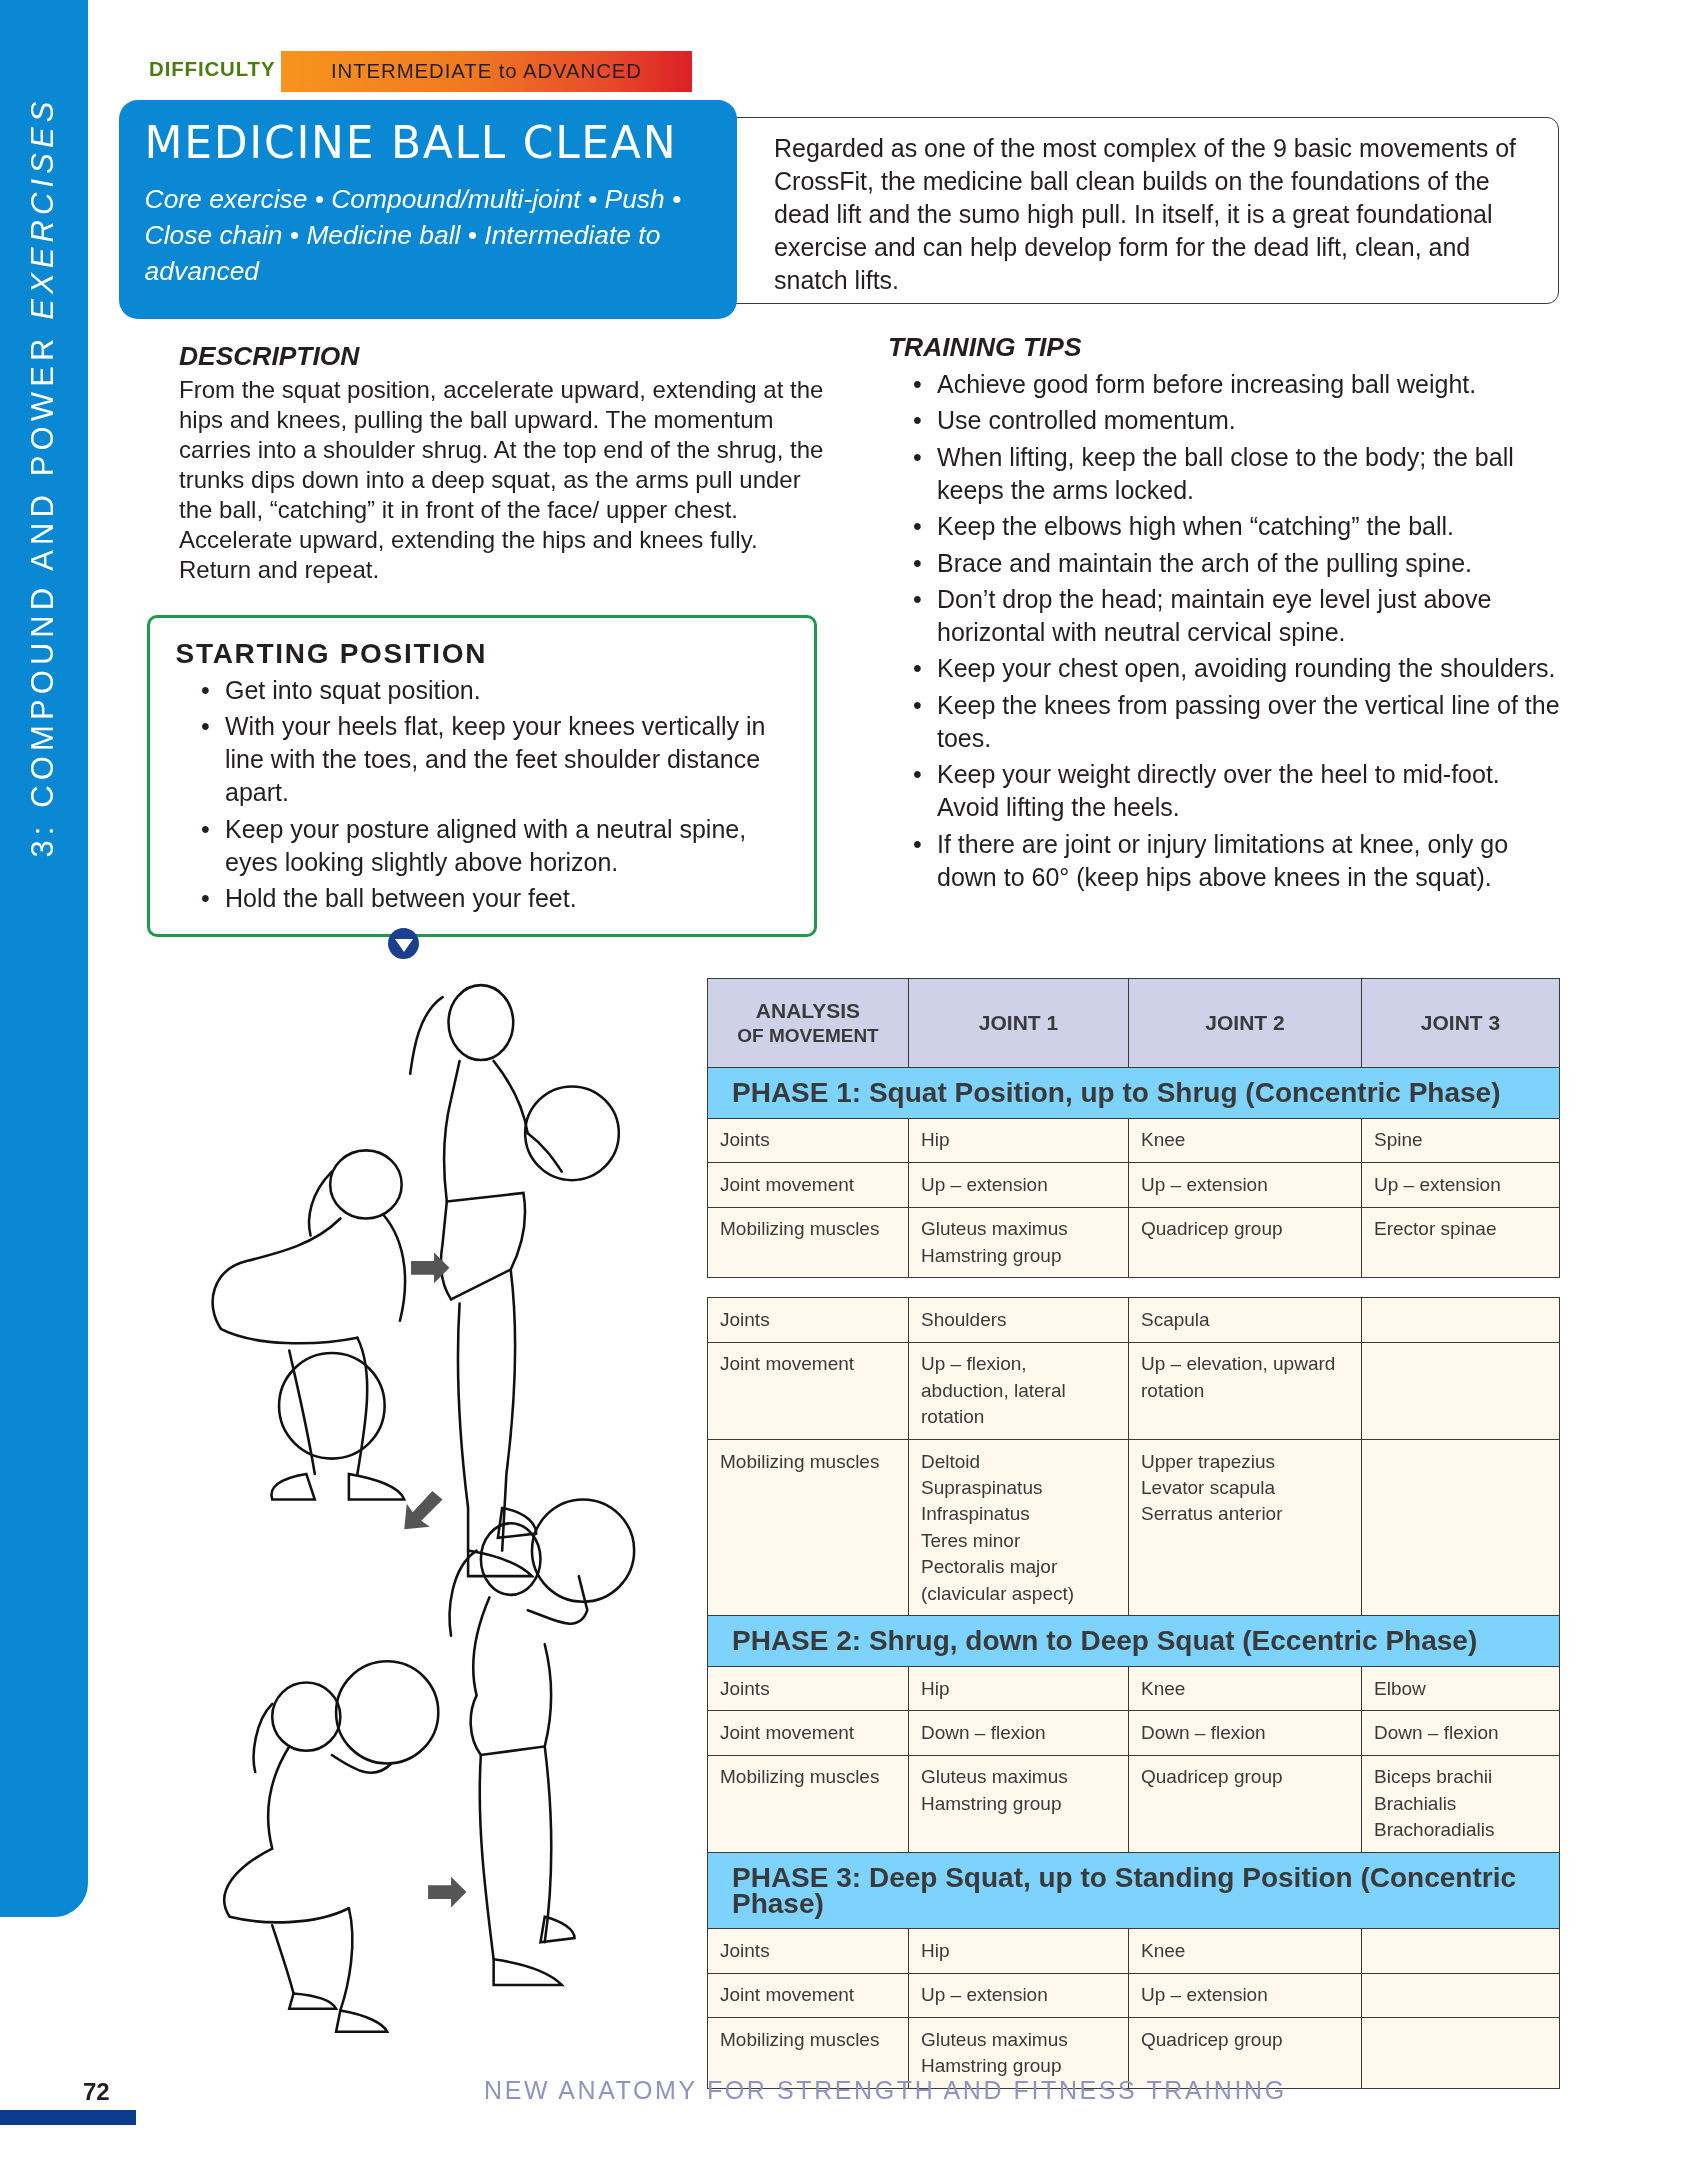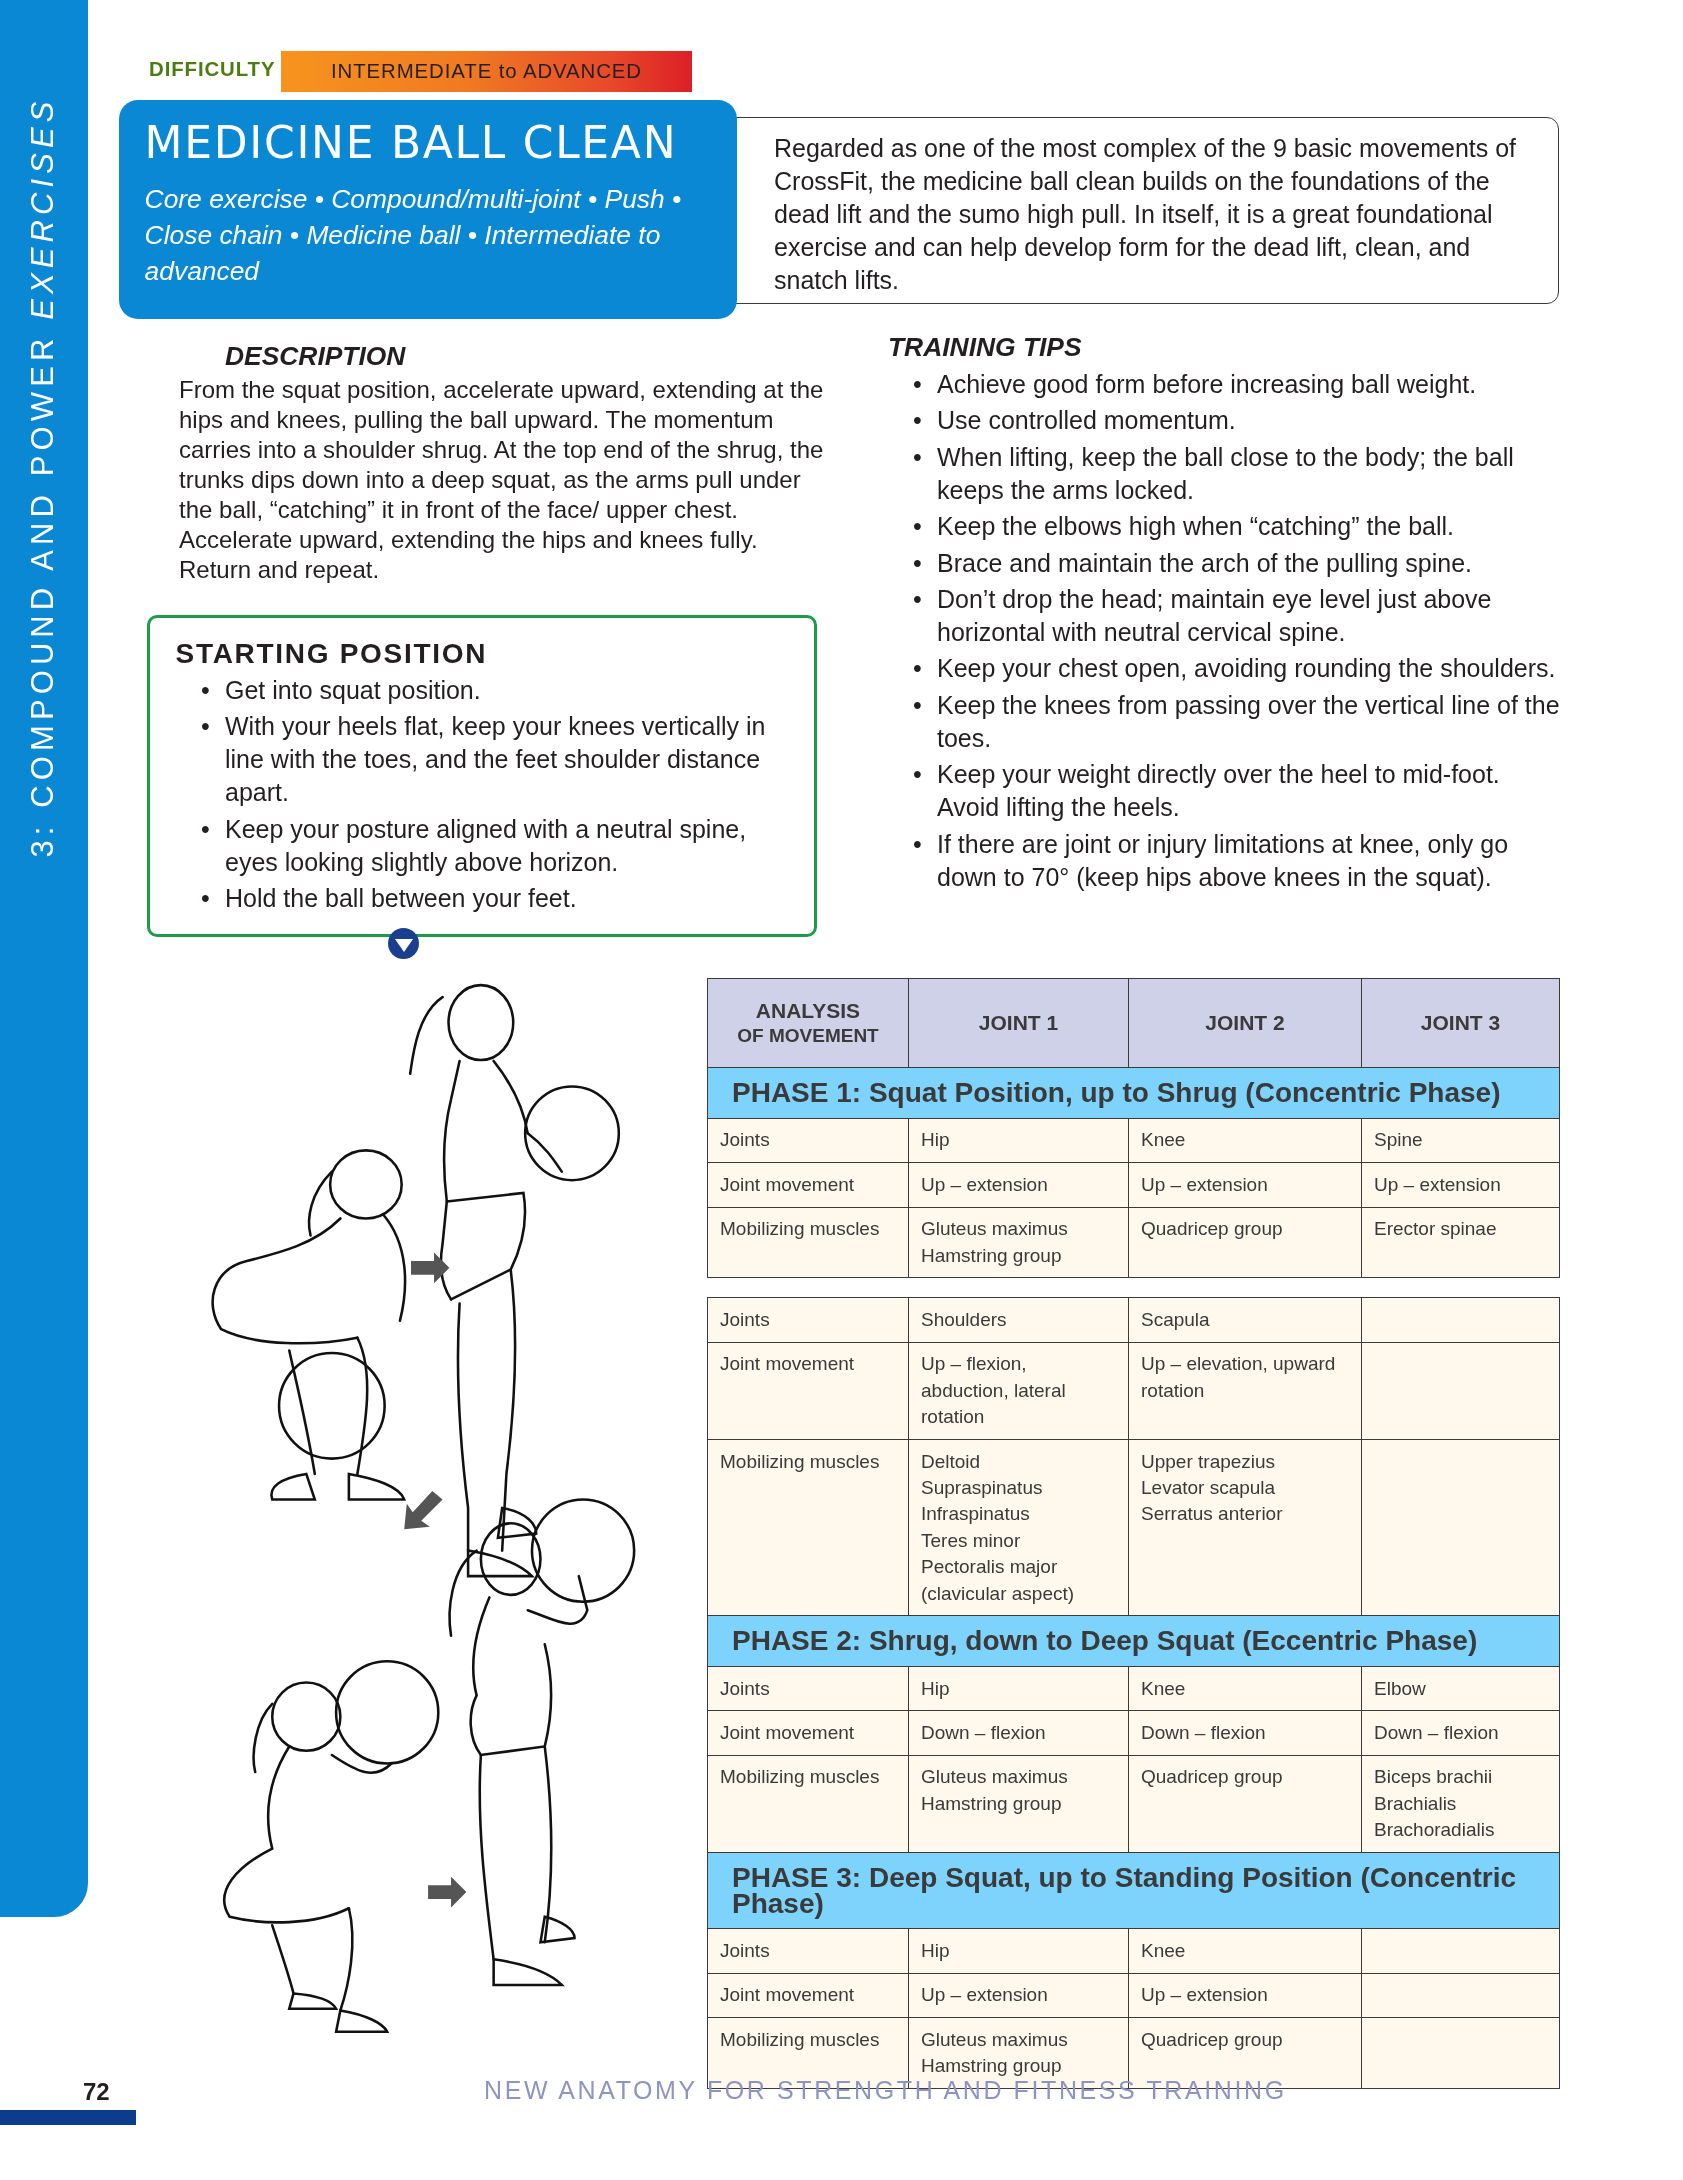--- a/index.html
+++ b/index.html
@@ -23,21 +23,21 @@
   
   #title-box { left:119px; top:100px; width:618px; height:219px; background:#0a88d4; border-radius:19px; z-index:2; box-sizing:border-box; padding:19px 25.6px; }
   #title { color:#ffffff; font-size:44px; font-weight:normal; letter-spacing:1.7px; margin:0; line-height:1.1; font-family:"DejaVu Sans", sans-serif; }
   #subtitle { color:#ffffff; font-size:26.4px; font-style:italic; line-height:36px; margin-top:13.6px; }
 
   
   #intro-box { left:724px; top:117px; width:835px; height:187px; border:1.7px solid #3a3a3a; border-radius:12px; box-sizing:border-box; padding:13.6px 31px 0 49px; z-index:1; }
   #intro-text { font-size:25px; line-height:33px; color:#231f20; }
 
   
-  #desc-heading { left:179px; top:341px; font-size:26.4px; font-style:italic; font-weight:bold;margin-left:46px; }
+  #desc-heading { left:179px; top:341px; font-size:26.4px; font-style:italic; font-weight:bold; }
   #desc-text { left:179px; top:375px; width:647px; font-size:24px; line-height:30px; }
 
   
   #tips-heading { left:888px; top:332px; font-size:26.4px; font-style:italic; font-weight:bold; }
   #tips-list { left:913px; top:368px; width:647px; margin:0; padding:0; list-style:none; }
   #tips-list li { position:relative; padding-left:24px; font-size:25px; line-height:33px; margin-bottom:3.4px; }
   #tips-list li::before, #start-list li::before { content:"\2022"; position:absolute; left:0; top:0; }
 
   
   #start-box { left:147px; top:615px; width:670px; height:322px; border:3.4px solid #1e9a4a; border-radius:10px; box-sizing:border-box; }
@@ -94,21 +94,21 @@
 <ul id="tips-list" class="abs">
   <li>Achieve good form before increasing ball weight.</li>
   <li>Use controlled momentum.</li>
   <li>When lifting, keep the ball close to the body; the ball keeps the arms locked.</li>
   <li>Keep the elbows high when “catching” the ball.</li>
   <li>Brace and maintain the arch of the pulling spine.</li>
   <li>Don’t drop the head; maintain eye level just above horizontal with neutral cervical spine.</li>
   <li>Keep your chest open, avoiding rounding the shoulders.</li>
   <li>Keep the knees from passing over the vertical line of the toes.</li>
   <li>Keep your weight directly over the heel to mid-foot. Avoid lifting the heels.</li>
-  <li>If there are joint or injury limitations at knee, only go down to 70° (keep hips above knees in the squat).</li>
+  <li>If there are joint or injury limitations at knee, only go down to 60° (keep hips above knees in the squat).</li>
 </ul>
 
 <div id="start-box" class="abs">
   <div id="start-heading">STARTING POSITION</div>
   <ul id="start-list">
     <li>Get into squat position.</li>
     <li>With your heels flat, keep your knees vertically in line with the toes, and the feet shoulder distance apart.</li>
     <li>Keep your posture aligned with a neutral spine, eyes looking slightly above horizon.</li>
     <li>Hold the ball between your feet.</li>
   </ul>

